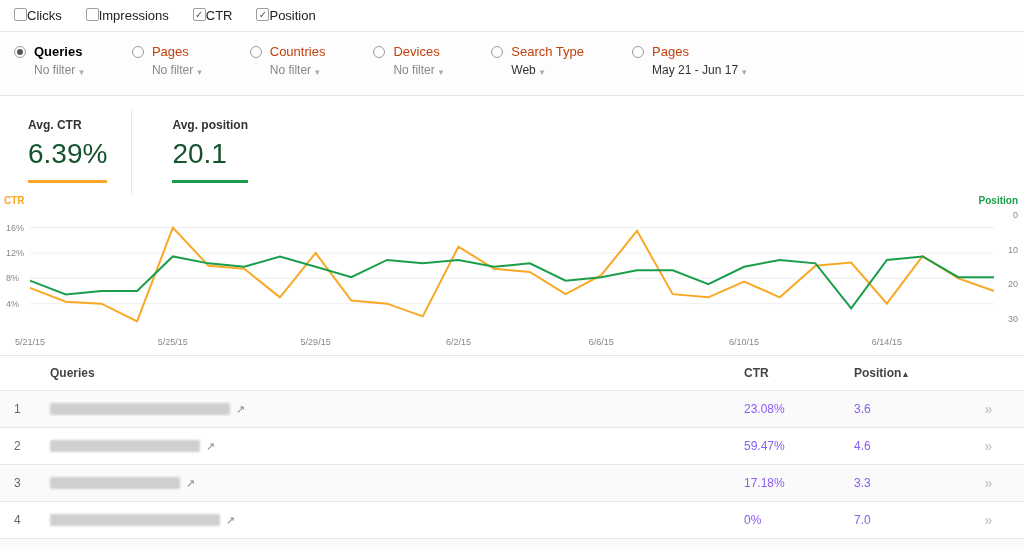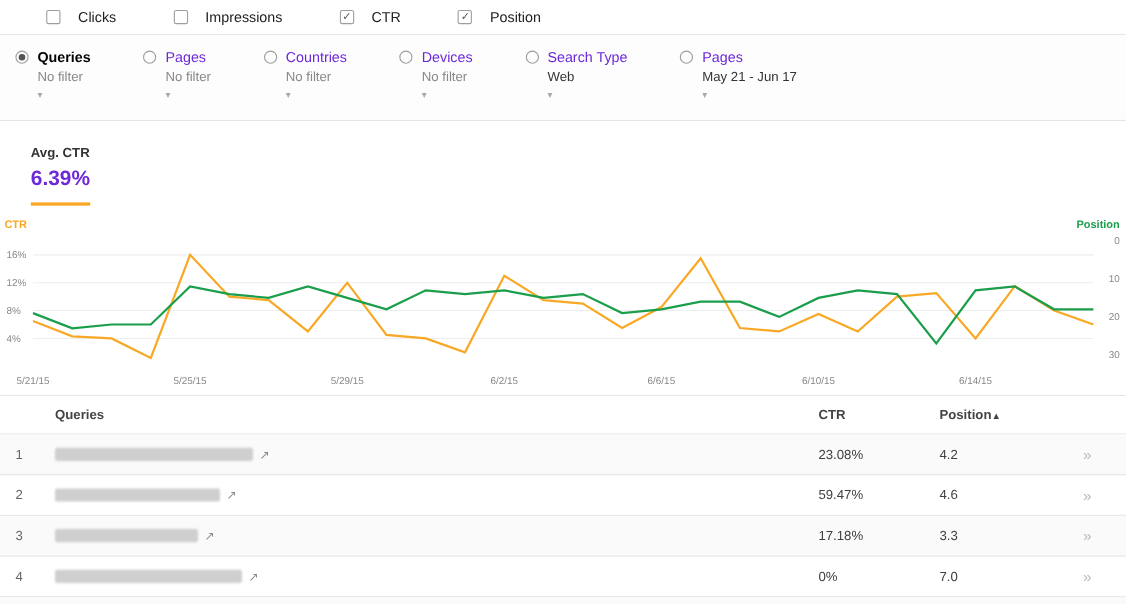--- a/index.html
+++ b/index.html
@@ -22,21 +22,21 @@
     width:1024px;
   }
 
   
   .metric-row{
     display:flex;
     gap:24px;
     padding:8px 14px;
     border-bottom:1px solid var(--border);
   }
-  .metric-ck{display:flex;align-items:center;gap:16px;cursor:pointer;margin-left:28px;}
+  .metric-ck{display:flex;align-items:flex-start;gap:0;cursor:pointer;}
   .cbox{
     width:13px;height:13px;border:1px solid #9e9e9e;border-radius:2px;
     display:inline-flex;align-items:center;justify-content:center;
     font-size:10px;line-height:1;color:#555;
   }
   .cbox.checked::after{content:"✓";}
 
   
   .dim-row{
     display:flex;
@@ -47,35 +47,35 @@
   }
   .dim{
     display:flex;flex-direction:column;gap:4px;
   }
   .dim-top{display:flex;align-items:center;gap:8px;}
   .radio{
     width:12px;height:12px;border:1px solid #9e9e9e;border-radius:50%;
     display:inline-flex;align-items:center;justify-content:center;
   }
   .radio.on::after{content:"";width:6px;height:6px;border-radius:50%;background:#555;}
-  .dim-label{font-size:13px;color:#6d28d9;}
+  .dim-label{font-size:13px;color:#c2410c;}
   .dim.active .dim-label{font-weight:bold;color:#000;}
-  .dim-sub{font-size:12px;color:var(--muted);display:flex;align-items:flex-start;gap:4px;padding-left:20px;flex-direction:column;}
+  .dim-sub{font-size:12px;color:var(--muted);display:flex;align-items:flex-end;gap:4px;padding-left:20px;}
   .dim-sub.strong{color:#333;font-weight:normal;}
   .caret{font-size:9px;color:#aaa;}
 
   
   .cards{display:flex;gap:16px;padding:14px 0 0 4px;}
   .card{
     padding:8px 24px 12px;
     border-right:1px solid var(--border);
   }
   .card:last-child{border-right:none;}
   .card-title{font-size:12px;font-weight:bold;color:#333;margin-bottom:6px;}
-  .card-value{font-size:19px;font-weight:700;color:#6d28d9;}
+  .card-value{font-size:28px;font-weight:400;color:#14532d;}
   .card-underline{height:3px;margin-top:10px;width:100%;}
   .card.ctr .card-underline{background:var(--orange);}
   .card.pos .card-underline{background:var(--green);}
 
   
   .chart-wrap{position:relative;padding:6px 4px 4px;}
   .axis-label{position:absolute;top:0;font-size:10px;font-weight:bold;}
   .axis-left{left:4px;color:var(--orange);}
   .axis-right{right:6px;color:var(--green);}
   svg.chart{display:block;width:100%;height:150px;}
@@ -98,21 +98,21 @@
   .thead{font-weight:bold;font-size:12px;color:#444;}
   .sort-ind{font-size:9px;margin-left:2px;}
   .trow:nth-child(odd){background:var(--row-alt);}
   .idx{color:#666;font-size:12px;}
   .qcell{display:flex;align-items:center;gap:6px;}
   .blurred{
     display:inline-block;height:12px;background:#cfcfcf;border-radius:2px;
     filter:blur(1px);
   }
   .ext-icon{font-size:11px;color:#888;}
-  .num{font-size:12px;color:#404040;}
+  .num{font-size:12px;color:#8b5cf6;}
   .chevrons{color:#bbb;font-size:14px;letter-spacing:-3px;text-align:center;}
 </style>
 </head>
 <body>
 
 <div class="metric-row">
   <label class="metric-ck">
     <span class="cbox"></span>
     <span>Clicks</span>
   </label>
@@ -190,20 +190,25 @@
       <span>May 21 - Jun 17</span>
       <span class="caret">▾</span>
     </div>
   </div>
 </div>
 
 <div class="cards">
   <div class="card ctr">
     <div class="card-title">Avg. CTR</div>
     <div class="card-value">6.39%</div>
+    <div class="card-underline"></div>
+  </div>
+  <div class="card pos">
+    <div class="card-title">Avg. position</div>
+    <div class="card-value">20.1</div>
     <div class="card-underline"></div>
   </div>
 </div>
 
 <div class="chart-wrap">
   <span class="axis-label axis-left">CTR</span>
   <span class="axis-label axis-right">Position</span>
   <svg class="chart" id="chart-svg" viewBox="0 0 1016 150" preserveAspectRatio="none">
       <g class="grid">
         <line x1="26" x2="990" y1="102.66666666666667" y2="102.66666666666667"></line>
@@ -242,21 +247,21 @@
     <span></span>
   </div>
   <div id="table-body">
       <div class="trow">
         <span class="idx">1</span>
         <span class="qcell">
           <span class="blurred" style="width:180px"></span>
           <span class="ext-icon">↗</span>
         </span>
         <span class="num">23.08%</span>
-        <span class="num">4.2</span>
+        <span class="num">3.6</span>
         <span class="chevrons">»</span>
       </div>
       <div class="trow">
         <span class="idx">2</span>
         <span class="qcell">
           <span class="blurred" style="width:150px"></span>
           <span class="ext-icon">↗</span>
         </span>
         <span class="num">59.47%</span>
         <span class="num">4.6</span>

